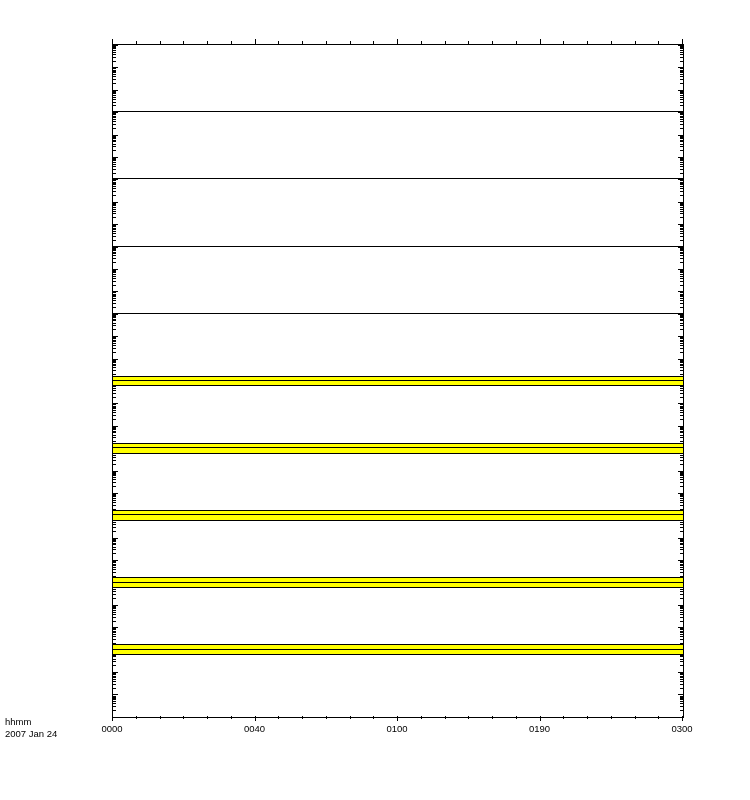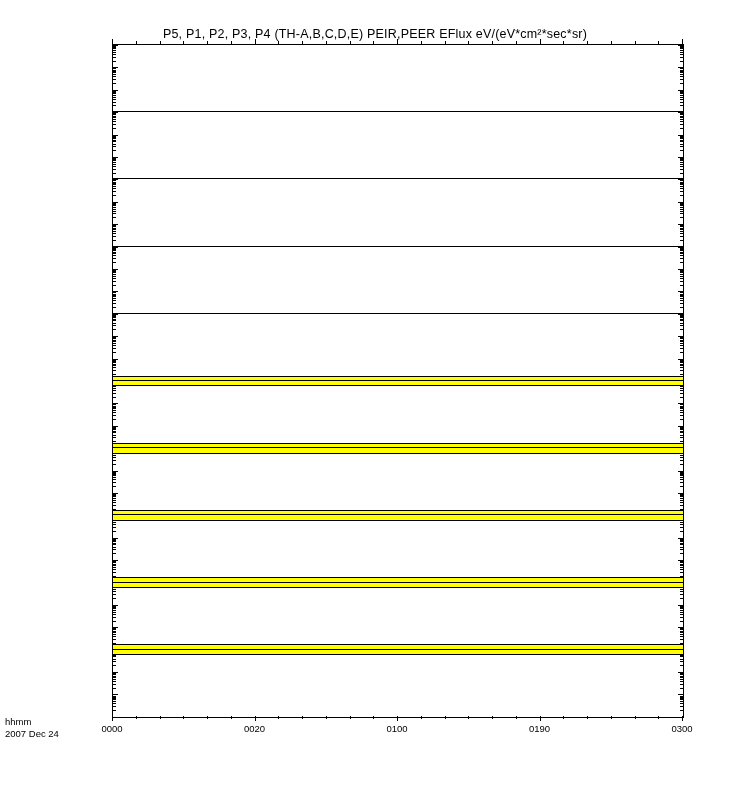--- a/index.html
+++ b/index.html
@@ -130,21 +130,20 @@
   }
   #timelabel span {
     display: block;
   }
 </style>
 </head>
 <body>
 
 <div id="figure">
 
-  <div id="title">P5, P1, P2, P3, P4 (TH-A,B,C,D,E) PEIR,PEER EFlux eV/(eV*cm²*sec*sr)</div>
 
   <div id="xtopmarks">
       <div class="xtopmark" style="left: 0px;"></div>
       <div class="xtopmark minor" style="left: 23.75px;"></div>
       <div class="xtopmark minor" style="left: 47.5px;"></div>
       <div class="xtopmark minor" style="left: 71.25px;"></div>
       <div class="xtopmark minor" style="left: 95px;"></div>
       <div class="xtopmark minor" style="left: 118.75px;"></div>
       <div class="xtopmark" style="left: 142.5px;"></div>
       <div class="xtopmark minor" style="left: 166.25px;"></div>
@@ -742,21 +741,21 @@
 
   <div id="xaxis">
       <div class="xtickmark" style="left: 0px;"></div>
       <div class="xlabel" style="left: 0px;">0000</div>
       <div class="xtickmark minor" style="left: 23.75px;"></div>
       <div class="xtickmark minor" style="left: 47.5px;"></div>
       <div class="xtickmark minor" style="left: 71.25px;"></div>
       <div class="xtickmark minor" style="left: 95px;"></div>
       <div class="xtickmark minor" style="left: 118.75px;"></div>
       <div class="xtickmark" style="left: 142.5px;"></div>
-      <div class="xlabel" style="left: 142.5px;">0020</div>
+      <div class="xlabel" style="left: 142.5px;">0040</div>
       <div class="xtickmark minor" style="left: 166.25px;"></div>
       <div class="xtickmark minor" style="left: 190px;"></div>
       <div class="xtickmark minor" style="left: 213.75px;"></div>
       <div class="xtickmark minor" style="left: 237.5px;"></div>
       <div class="xtickmark minor" style="left: 261.25px;"></div>
       <div class="xtickmark" style="left: 285px;"></div>
       <div class="xlabel" style="left: 285px;">0100</div>
       <div class="xtickmark minor" style="left: 308.75px;"></div>
       <div class="xtickmark minor" style="left: 332.5px;"></div>
       <div class="xtickmark minor" style="left: 356.25px;"></div>
@@ -768,16 +767,16 @@
       <div class="xtickmark minor" style="left: 475px;"></div>
       <div class="xtickmark minor" style="left: 498.75px;"></div>
       <div class="xtickmark minor" style="left: 522.5px;"></div>
       <div class="xtickmark minor" style="left: 546.25px;"></div>
       <div class="xtickmark" style="left: 570px;"></div>
       <div class="xlabel" style="left: 570px;">0300</div>
     </div>
 
   <div id="timelabel">
     <span>hhmm</span>
-    <span>2007 Dec 24</span>
+    <span>2007 Jan 24</span>
   </div>
 
 </div>
 
 </body></html>

